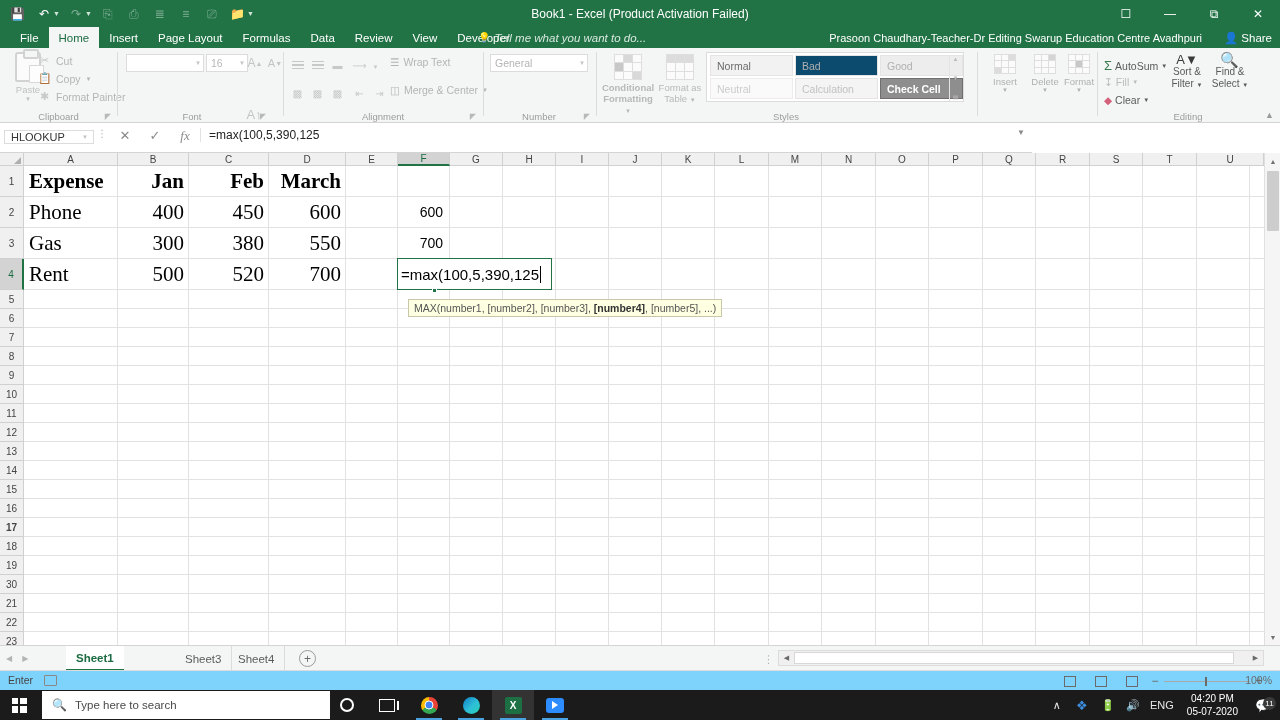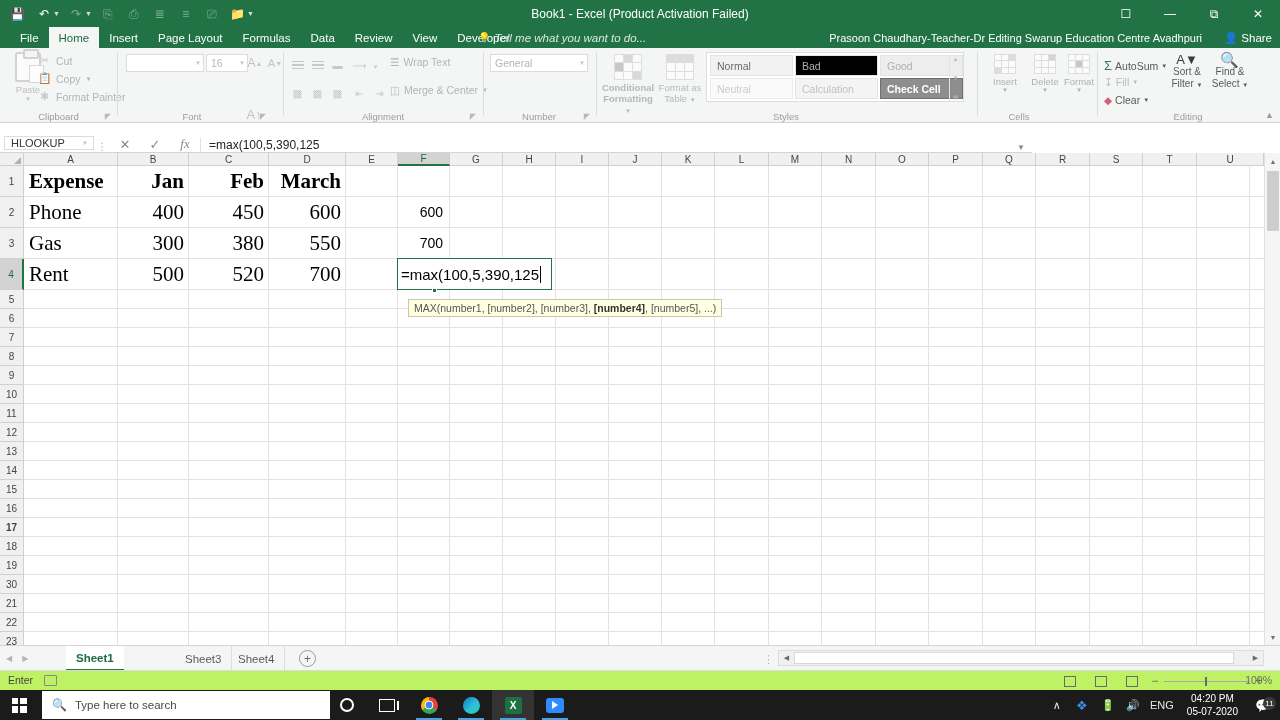--- a/index.html
+++ b/index.html
@@ -156,21 +156,21 @@
   .style-gallery {
     position: absolute; left: 706px; top: 4px; width: 258px; height: 50px;
     border: 1px solid #dcdcdc; background: #ffffff; padding: 2px;
   }
   .style-cell {
     position: absolute; width: 83px; height: 21px;
     display: flex; align-items: center; padding-left: 6px;
     font-size: 10.5px; white-space: nowrap;
   }
   .sc-normal { background: #f2f2f2; color: #6b6b6b; border: 1px solid #e4e4e4; }
-  .sc-bad { background: #000000; color: #b0b0b0; border: 1px solid #e4e4e4; }
+  .sc-bad { background: #0c4a6e; color: #b0b0b0; border: 1px solid #e4e4e4; }
   .sc-good { background: #ededed; color: #b0b0b0; border: 1px solid #e4e4e4; }
   .sc-neutral { background: #fafafa; color: #cccccc; border: 1px solid #ececec; }
   .sc-calc { background: #f4f4f4; color: #c2c2c2; border: 1px solid #e4e4e4; }
   .sc-check { background: #8e8e8e; color: #ffffff; border: 1px solid #6f6f6f; font-weight: bold; }
   .gal-scroll {
     position: absolute; right: 2px; top: 2px; width: 12px; height: 46px;
     border-left: 1px solid #e4e4e4; display: flex; flex-direction: column;
     align-items: center; justify-content: space-between; padding: 1px 0;
     font-size: 6px; color: #bbbbbb;
   }
@@ -187,21 +187,21 @@
   .ebig {
     position: absolute; text-align: center; font-size: 10px; color: #5a5a5a;
     line-height: 12px; width: 42px;
   }
   .collapse-ribbon { position: absolute; right: 6px; bottom: 2px; font-size: 9px; color: #9a9a9a; }
 
   
   .fbar {
     position: absolute; top: 128px; left: 0; width: 1032px; height: 25px;
     background: #ffffff; border-bottom: 1px solid #d4d4d4;
-    display: flex; align-items: flex-end;
+    display: flex; align-items: flex-start;
   }
   .namebox {
     width: 90px; margin: 2px 0 2px 4px; border: 1px solid #dcdcdc; background: #ffffff;
     display: flex; align-items: center; padding-left: 6px; font-size: 11px; color: #333333;
     position: relative;
   }
   .namebox .cbo-arrow { right: 5px; }
   .fb-dots { width: 16px; display: flex; align-items: center; justify-content: center;
     font-size: 10px; color: #b0b0b0; letter-spacing: 0; }
   .fb-btn {
@@ -316,21 +316,21 @@
     position: absolute; top: 4px; height: 16px; background: #f0f0f0;
     border: 1px solid #dcdcdc; display: flex; align-items: center;
   }
   .hs-arrow { width: 15px; display: flex; align-items: center; justify-content: center;
     font-size: 7px; color: #6a6a6a; }
   .hs-thumb { height: 12px; background: #ffffff; border: 1px solid #d8d8d8; }
 
   
   .statusbar {
     position: absolute; top: 670px; left: 0; width: 1280px; height: 20px;
-    background: #bef264; border-top: 1px solid #dcdcdc;
+    background: #7dd3fc; border-top: 1px solid #dcdcdc;
   }
   .st-mode { position: absolute; left: 8px; top: 3px; font-size: 10.5px; color: #444444; }
   .st-rec {
     position: absolute; left: 44px; top: 4px; width: 13px; height: 11px;
     border: 1px solid #888888; border-radius: 1px;
   }
   .vbtn {
     position: absolute; top: 3px; width: 15px; height: 14px;
     display: flex; align-items: center; justify-content: center;
   }
@@ -610,23 +610,20 @@
     <div class="style-cell sc-calc" style="left:88px; top:25px;">Calculation</div>
     <div class="style-cell sc-check" style="left:173px; top:25px;">Check Cell</div>
     <div class="gal-scroll">
       <span>▲</span>
       <span>▼</span>
       <span>▤</span>
     </div>
   </div>
   <div class="rsep" style="left:977px;"></div>
 
-  <div class="rgroup" style="left:978px; width:82px;">
-    <div class="rgroup-label">Cells</div>
-  </div>
   <div class="cbtn3" style="left:986px; top:6px;">
     <div class="grid-ic" style="width:22px;height:20px;">
       <span></span>
         <span></span>
         <span style="background:#dcdcdc"></span>
       <span></span>
         <span></span>
         <span></span>
       <span style="background:#dcdcdc"></span>
         <span></span>

